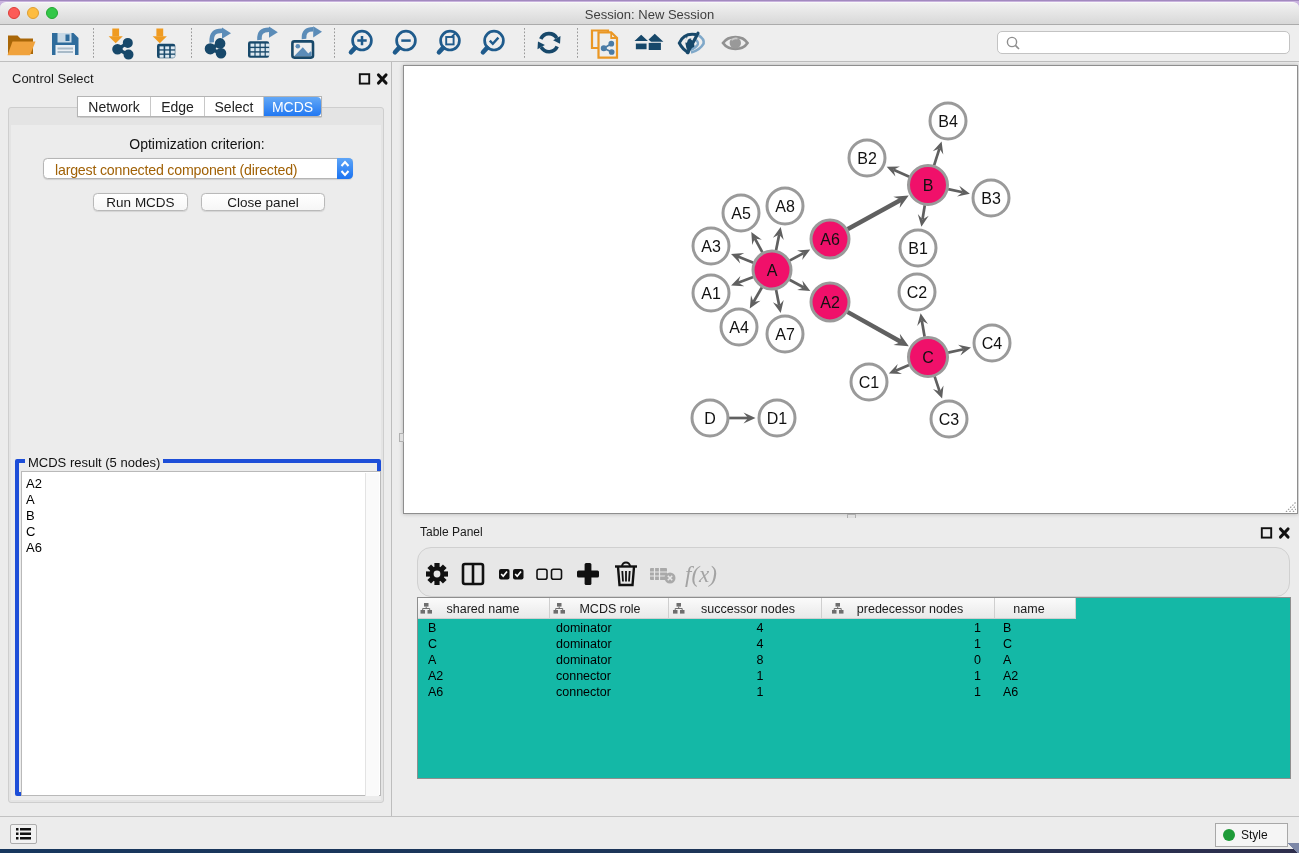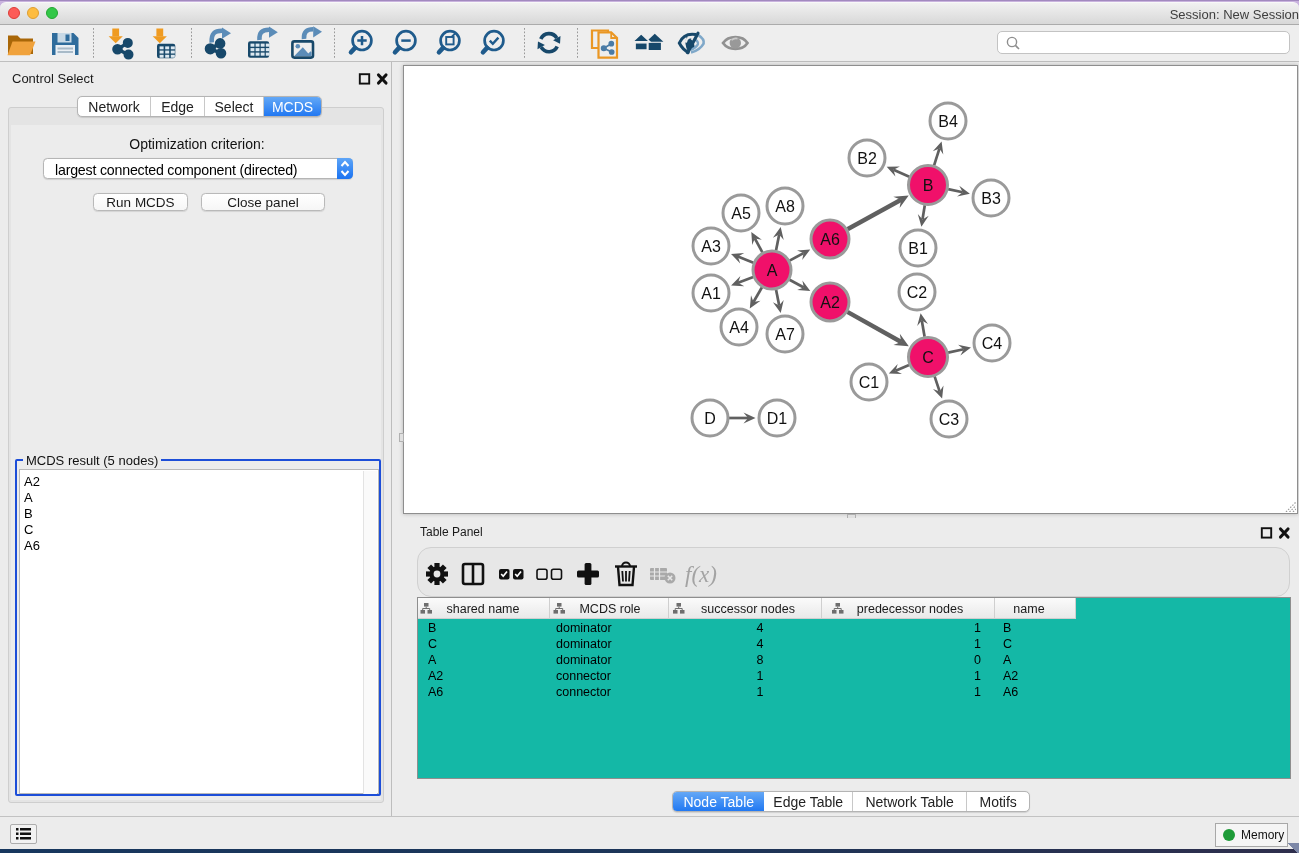--- a/index.html
+++ b/index.html
@@ -1,36 +1,36 @@
 <!DOCTYPE html>
 <html><head>
 <meta charset="utf-8">
 <style>
 * { margin:0; padding:0; box-sizing:border-box; }
 html,body { width:1299px; height:853px; overflow:hidden; }
 body { font-family:"Liberation Sans", sans-serif; background:#ececec; position:relative; }
 .abs { position:absolute; }
 .tl { border-radius:50%; width:12px; height:12px; position:absolute; top:4px; }
-.seg { position:absolute; background:#fff; border:1px solid #b4b4b4; border-radius:5px; display:flex; box-shadow:0 0.5px 1px rgba(0,0,0,0.12); }
+.seg { position:absolute; background:#fff; border:1px solid #b4b4b4; border-radius:0; display:flex; box-shadow:0 0.5px 1px rgba(0,0,0,0.12); }
 .seg .s { border-right:1px solid #c8c8c8; display:flex; align-items:center; justify-content:center; font-size:14px; color:#222; }
 .seg .s:last-child { border-right:none; }
 .seg .sel { background:linear-gradient(#64a8f6,#2178f2); color:#fff; border-right:none; }
 .btn { position:absolute; background:linear-gradient(#ffffff,#f6f6f6); border:1px solid #b9b9b9; border-radius:4.5px; display:flex; align-items:center; justify-content:center; font-size:13.5px; color:#1a1a1a; box-shadow:0 0.5px 1px rgba(0,0,0,0.1); }
 .sep { position:absolute; top:28px; height:30px; width:1px; background-image:linear-gradient(#9a9a9a 1.5px, transparent 1.5px); background-size:1px 3.5px; }
 </style>
 </head>
 <body>
 
 <div class="abs" style="left:0;top:0;width:1299px;height:8px;background:#c9b3de;border-top:1px solid #a289bf;"></div>
 
 <div class="abs" style="left:0;top:2px;width:1299px;height:23px;background:linear-gradient(#f1f1f1,#d8d8d8);border-bottom:1px solid #ababab;border-top:1px solid #f8f8f8;border-radius:6px 6px 0 0;">
   <div class="tl" style="left:8px;background:#fc5b57;border:0.5px solid #dd3c37;"></div>
   <div class="tl" style="left:27px;background:#fdbc40;border:0.5px solid #df9e31;"></div>
   <div class="tl" style="left:46px;background:#33c748;border:0.5px solid #24a732;"></div>
-  <div class="abs" style="left:0;width:1299px;top:4px;text-align:right;font-size:13px;color:#3e3e3e;">Session: New Session</div>
+  <div class="abs" style="left:0;width:1299px;top:4px;text-align:center;font-size:13px;color:#3e3e3e;">Session: New Session</div>
 </div>
 
 <div class="abs" id="toolbar" style="left:0;top:25px;width:1299px;height:37px;background:#eeeeee;border-bottom:1px solid #bfbfbf;">
   <svg class="abs" style="left:0;top:0;" width="780" height="37" viewBox="0 0 780 37">
 
     <path d="M8 10.5 L17.5 10.5 L20.5 13.5 L33 13.5 L33 29 L8 29 Z" fill="#a96708"></path>
     <path d="M12.5 16.5 L35.5 16.5 L30 30.2 L7.5 30.2 Z" fill="#f0a23c"></path>
 
     <path d="M52 8 L73.5 8 L78.5 13 L78.5 30 L52 30 Z" fill="#2f6c9c"></path>
     <rect x="57.5" y="8" width="14" height="9.5" fill="#c8d9e6"></rect>
@@ -187,32 +187,32 @@
 
   <div class="seg" style="left:77px;top:34px;width:245px;height:21px;">
     <div class="s" style="width:73px;">Network</div>
     <div class="s" style="width:54px;">Edge</div>
     <div class="s" style="width:59px;">Select</div>
     <div class="s sel" style="width:57px;border-radius:0 4px 4px 0;">MCDS</div>
   </div>
   <div class="abs" style="left:0;top:74px;width:392px;text-align:center;font-size:14px;color:#111;"><span style="margin-left:2px;">Optimization criterion:</span></div>
 
   <div class="abs" style="left:43px;top:96px;width:310px;height:21px;background:#fff;border:1px solid #b5b5b5;border-radius:4.5px;box-shadow:0 0.5px 1px rgba(0,0,0,0.12);">
-    <div class="abs" style="left:11px;top:3px;font-size:14.2px;letter-spacing:-0.2px;color:#000000;">largest connected component (directed)</div>
+    <div class="abs" style="left:11px;top:3px;font-size:14.2px;letter-spacing:-0.2px;color:#a16207;">largest connected component (directed)</div>
     <div class="abs" style="right:-1px;top:-1px;width:16px;height:21px;background:linear-gradient(#5ea5f7,#1a73f2);border-radius:0 4.5px 4.5px 0;">
       <svg width="16" height="21" viewBox="0 0 16 21">
         <path d="M4.5 8 L8 4 L11.5 8" fill="none" stroke="#fff" stroke-width="2"></path>
         <path d="M4.5 13 L8 17 L11.5 13" fill="none" stroke="#fff" stroke-width="2"></path>
       </svg>
     </div>
   </div>
   <div class="btn" style="left:93px;top:131px;width:95px;height:18px;">Run MCDS</div>
   <div class="btn" style="left:201px;top:131px;width:124px;height:18px;">Close panel</div>
 
-  <div class="abs" style="left:15px;top:397px;width:366px;height:337px;border:2px solid #1d4ed8;border-radius:2px;">
+  <div class="abs" style="left:15px;top:397px;width:366px;height:337px;border:4px solid #1d4ed8;border-radius:2px;">
     <div class="abs" style="left:6px;top:-8px;background:#ececec;padding:0 3px;font-size:13px;color:#111;">MCDS result (5 nodes)</div>
     <div class="abs" style="left:2px;top:8px;width:360px;height:325px;background:#fff;border:1px solid #b9b9b9;">
       <div class="abs" style="left:4px;top:4px;font-size:13px;color:#000;line-height:16px;">A2<br>A<br>B<br>C<br>A6</div>
       <div class="abs" style="right:1px;top:1px;width:14px;height:323px;background:#fafafa;border-left:1px solid #e3e3e3;"></div>
     </div>
   </div>
 </div>
 
 <div class="abs" style="left:403px;top:65px;width:895px;height:449px;background:#fff;border:1px solid #8e8e8e;box-shadow:0 0 4px rgba(0,0,0,0.25);">
   <svg class="abs" style="left:0;top:21px;" width="893" height="426" viewBox="403 86 893 426" font-family="Liberation Sans, sans-serif">
@@ -418,41 +418,35 @@
           <text x="585" y="60.5">A2</text>
         <text x="10" y="76.5">A6</text>
           <text x="138" y="76.5">connector</text>
           <text x="345.5" y="76.5" text-anchor="end">1</text>
           <text x="563" y="76.5" text-anchor="end">1</text>
           <text x="585" y="76.5">A6</text>
       </g>
     </svg>
   </div>
 
-  <div class="seg" style="left:279px;top:273px;width:358px;height:21px;">
-    <div class="s sel" style="width:92px;border-radius:4px 0 0 4px;">Node Table</div>
-    <div class="s" style="width:89px;">Edge Table</div>
-    <div class="s" style="width:115px;">Network Table</div>
-    <div class="s" style="width:62px;">Motifs</div>
-  </div>
 </div>
 
 <div class="abs" style="left:0;top:816px;width:1299px;height:32px;background:#ececec;border-top:1px solid #c2c2c2;">
   <div class="abs" style="left:10px;top:7px;width:27px;height:20px;background:#f2f2f2;border:1px solid #adadad;border-radius:2px;">
     <svg width="25" height="18" viewBox="0 0 25 18">
       <g fill="#111">
         <rect x="5" y="3" width="2.5" height="2.5"></rect>
           <rect x="9" y="3" width="11" height="2.5"></rect>
         <rect x="5" y="7.5" width="2.5" height="2.5"></rect>
           <rect x="9" y="7.5" width="11" height="2.5"></rect>
         <rect x="5" y="12" width="2.5" height="2.5"></rect>
           <rect x="9" y="12" width="11" height="2.5"></rect>
       </g>
     </svg>
   </div>
   <div class="abs" style="left:1215px;top:6px;width:73px;height:24px;background:#f5f5f5;border:1px solid #a8a8a8;display:flex;align-items:center;">
     <div style="width:12px;height:12px;border-radius:50%;background:#1e9b38;margin-left:7px;"></div>
-    <div style="font-size:12px;color:#111;margin-left:6px;">Memory</div>
+    <div style="font-size:12px;color:#111;margin-left:6px;">Style</div>
   </div>
 </div>
 
 <div class="abs" style="left:0;top:849px;width:1299px;height:4px;background:linear-gradient(90deg,#17375e 0%,#1d3558 55%,#2e2e4c 100%);"></div>
 <div class="abs" style="left:1285px;top:843px;width:14px;height:10px;background:linear-gradient(225deg,#7d88a8 50%,transparent 50%);"></div>
 
 </body></html>

